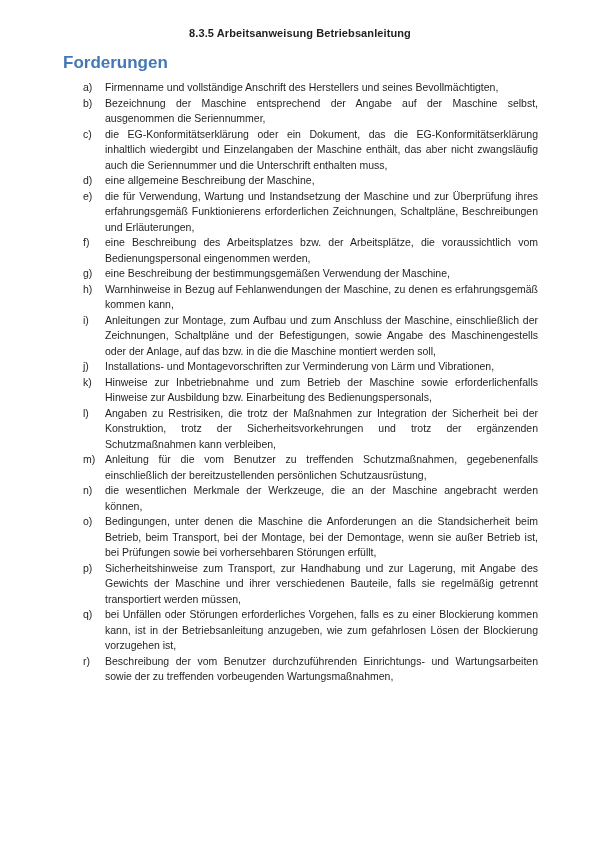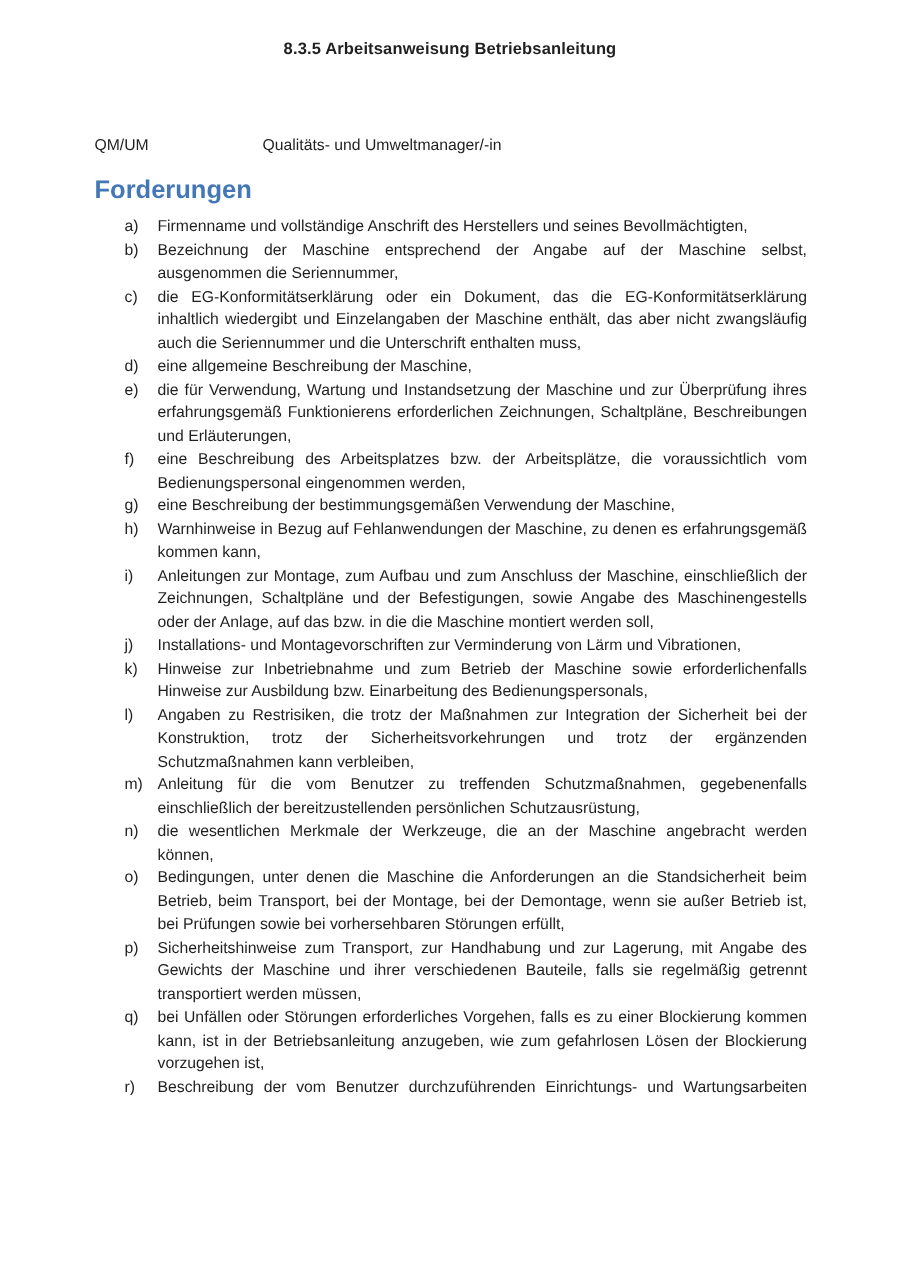--- a/index.html
+++ b/index.html
@@ -66,24 +66,20 @@
     text-align: justify;
   }
 </style>
 </head>
 <body>
 
 <div class="page">
 
   <div class="doc-title">8.3.5 Arbeitsanweisung Betriebsanleitung</div>
 
-  <div class="role-row">
-    <span class="role-abbrev">QM/UM</span>
-    <span class="role-name">Qualitäts- und Umweltmanager/-in</span>
-  </div>
 
   <div class="section-heading" style="color: rgb(67, 119, 181);">Forderungen</div>
 
 
   <div class="req-list">
     <div class="req-item">
       <span class="req-marker">a)</span>
       <span class="req-text">Firmenname und vollständige Anschrift des Herstellers und seines Bevollmächtigten,</span>
     </div>
 

